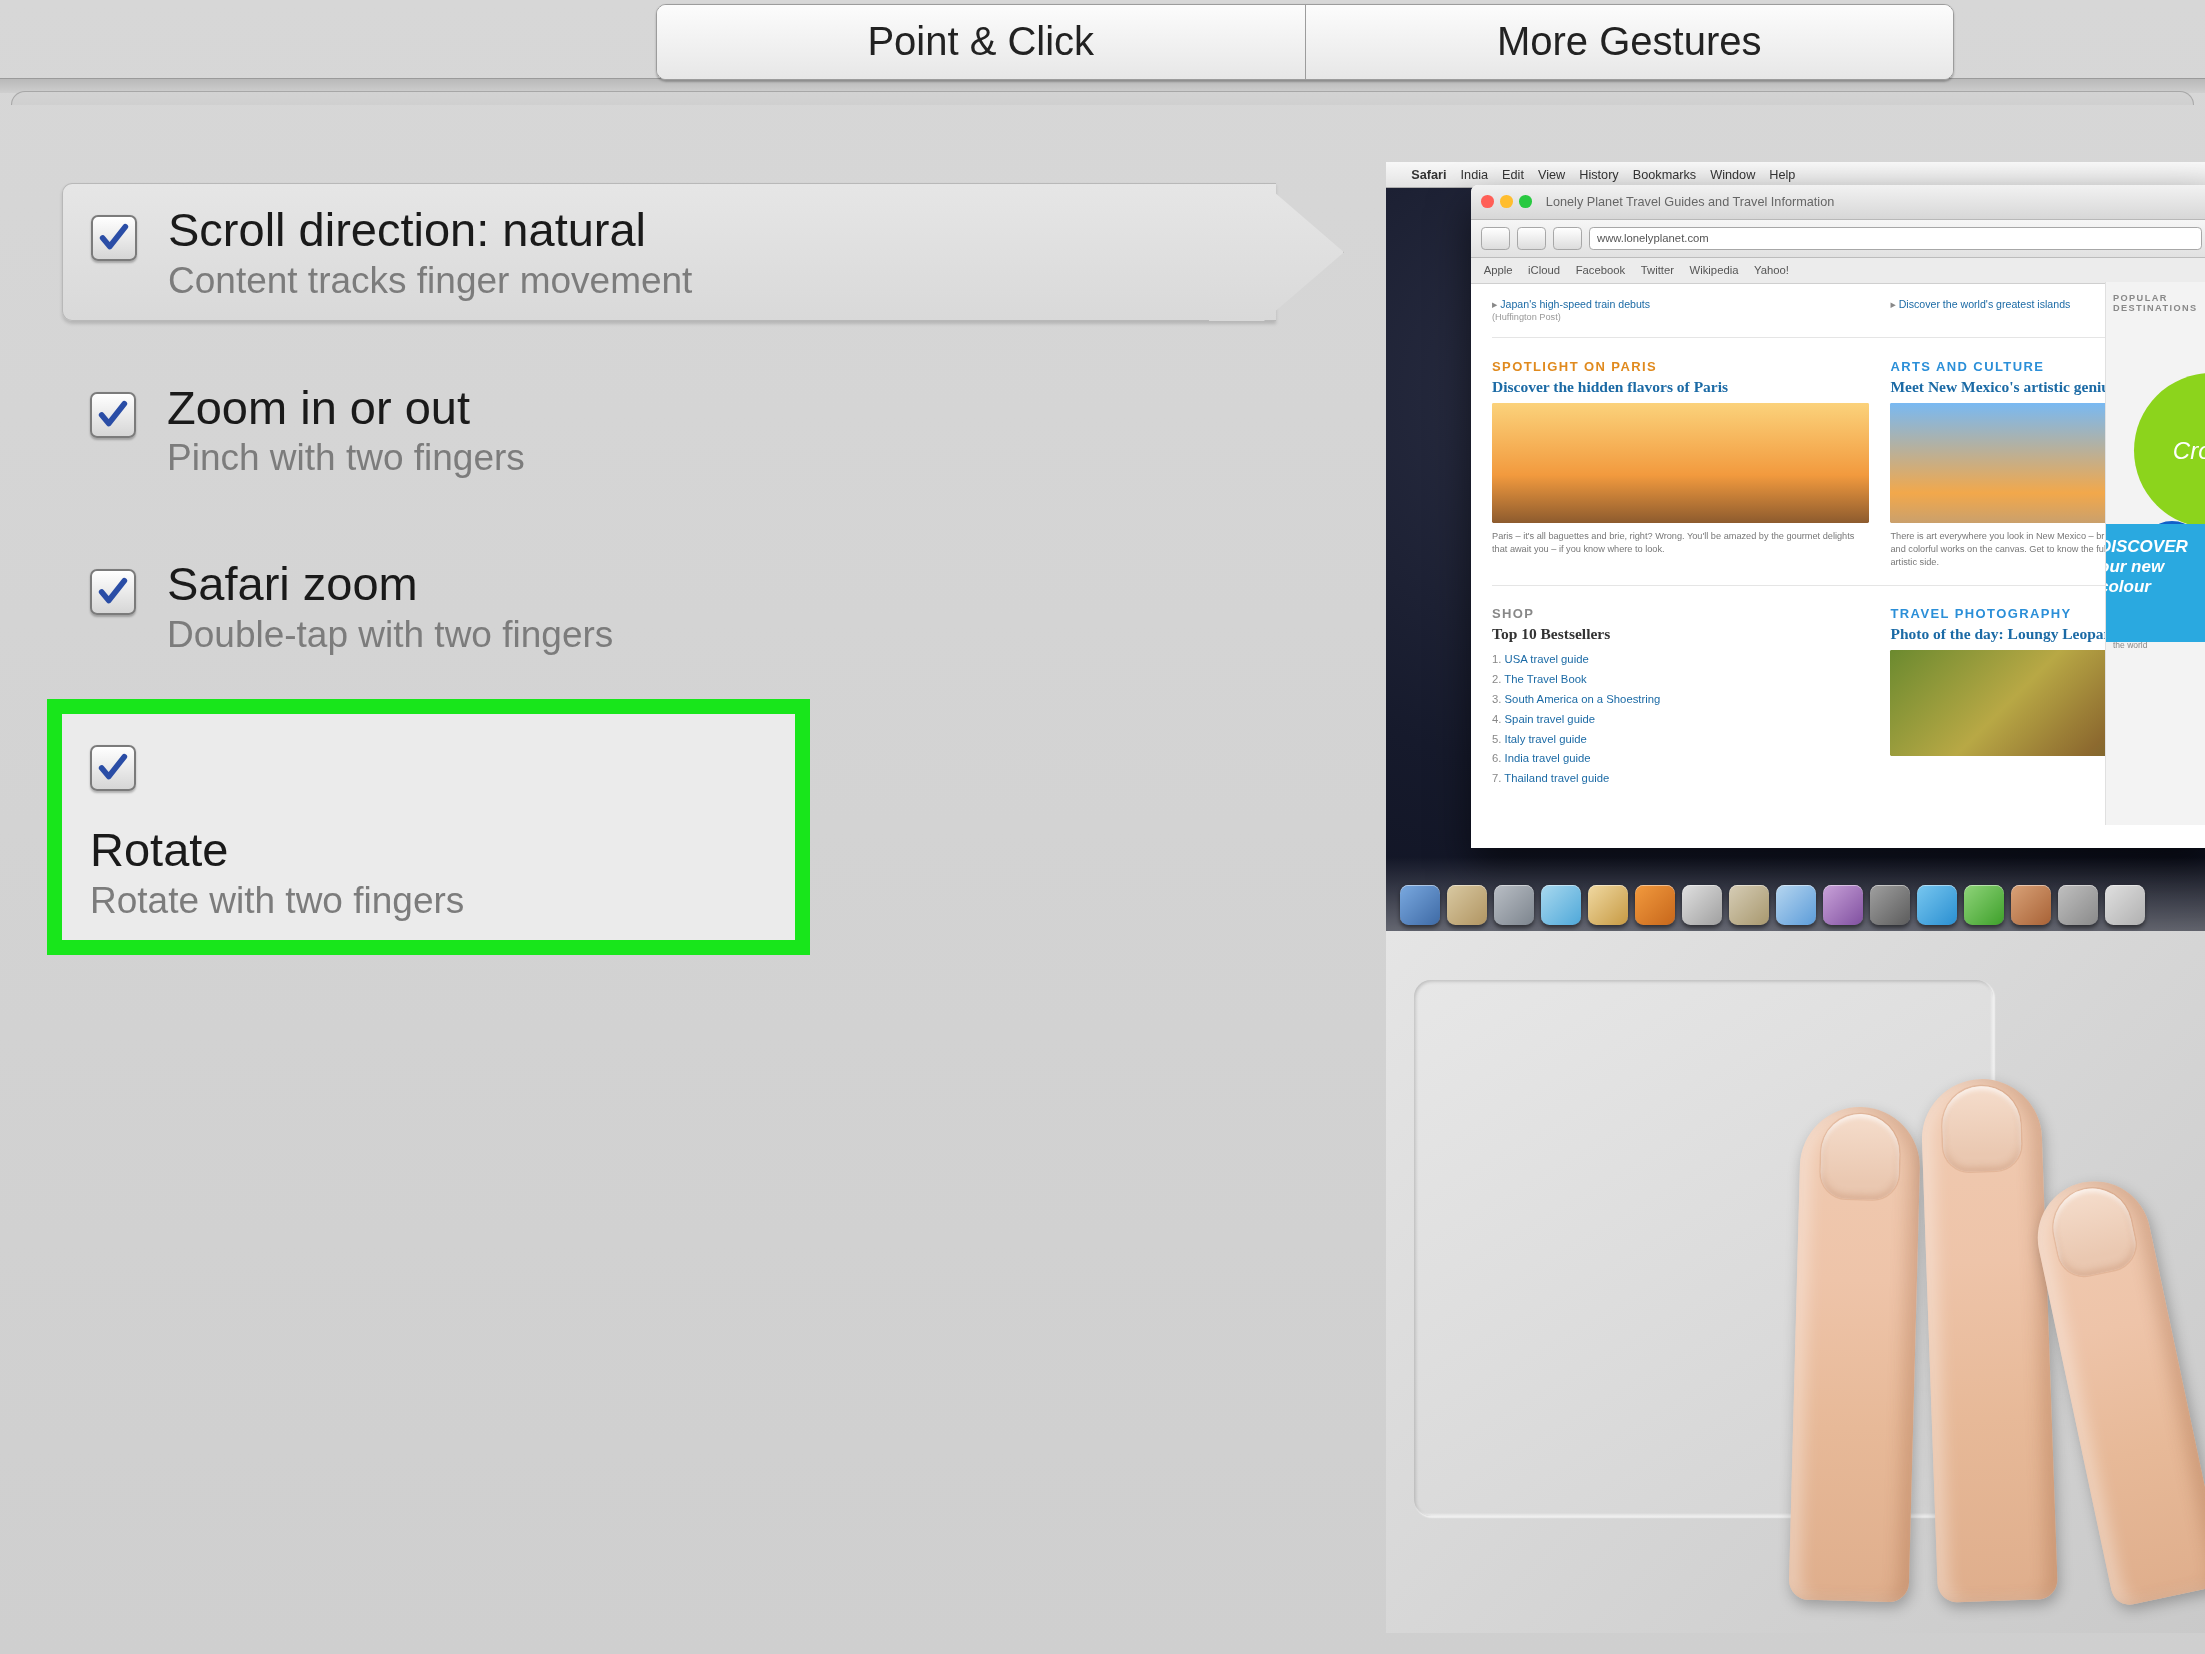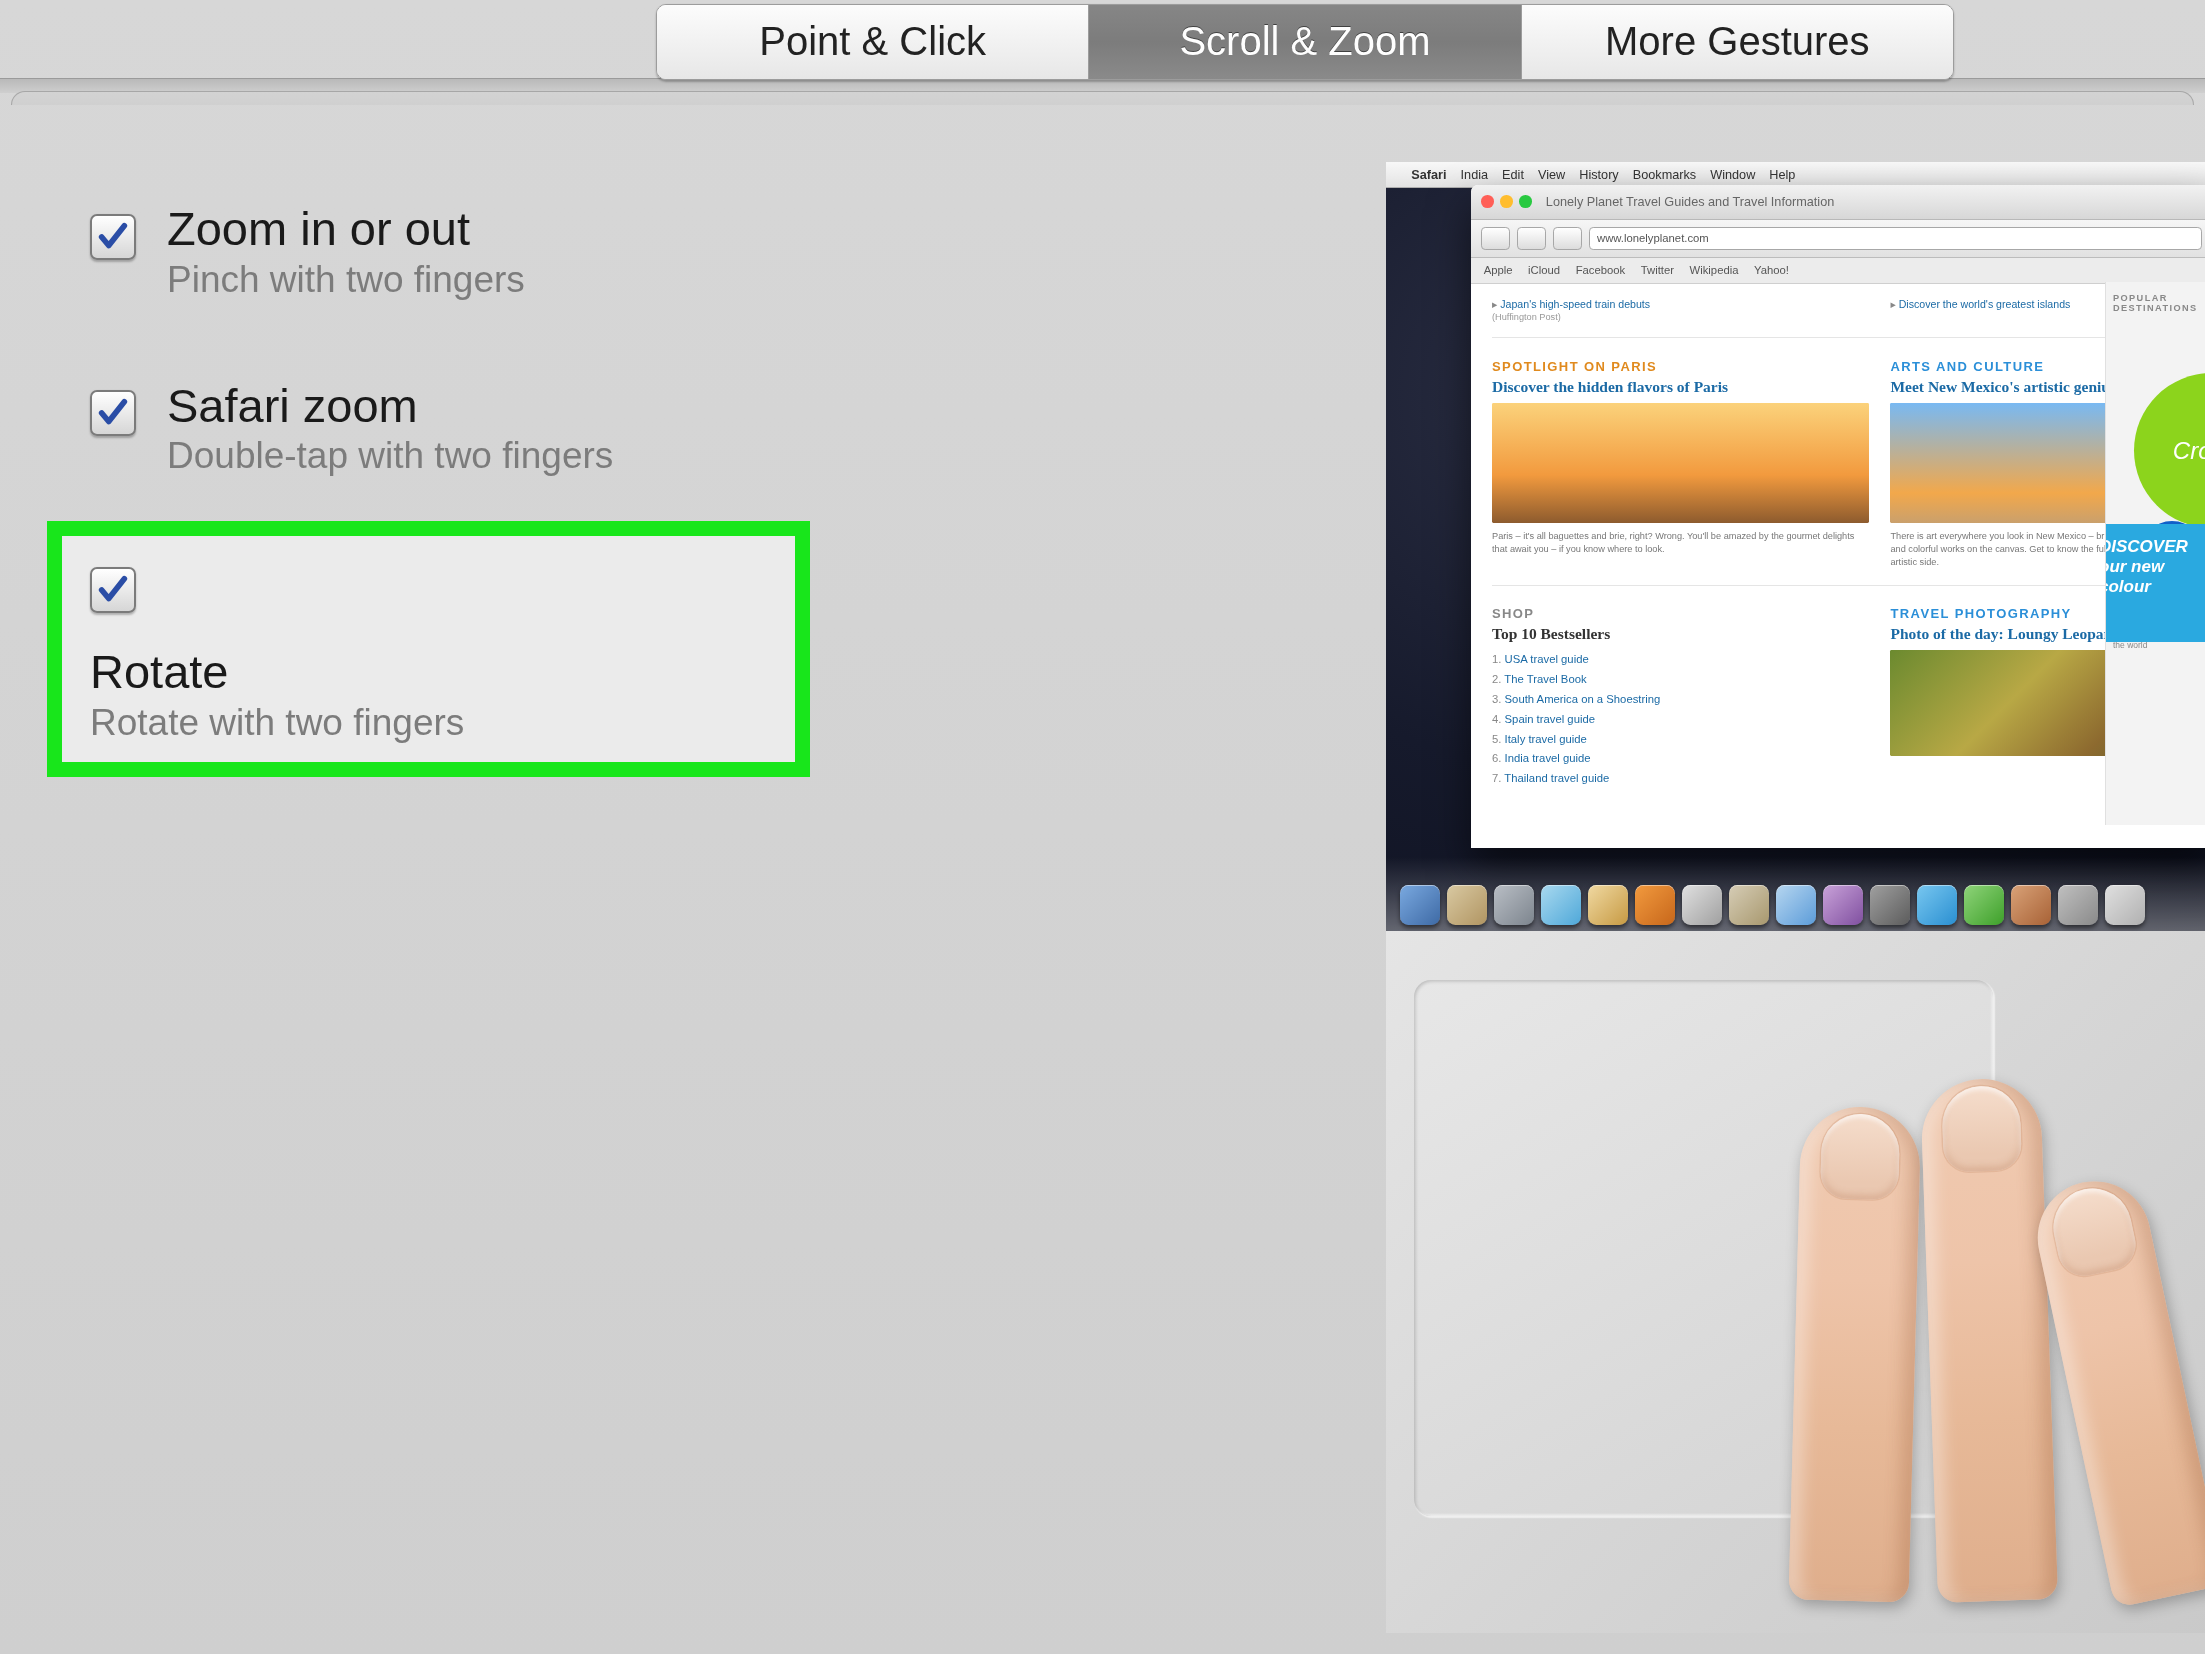--- a/index.html
+++ b/index.html
@@ -482,26 +482,36 @@
     font-style:italic;
   }
 </style>
 </head>
 <body>
 
 <div class="tab-ridge"></div>
 
 <div class="tabbar">
   <div class="tab">Point &amp; Click</div>
-  <div class="tab active">Scroll &amp; Zoom</div>
   <div class="tab">More Gestures</div>
 </div>
 
 <div class="options">
 
+  <div class="option-row selected">
+    <div class="checkbox">
+      <svg viewBox="0 0 24 24">
+        <path d="M4 12 L9 18 L20 4" fill="none" stroke="#2a4da6" stroke-width="4" stroke-linecap="round" stroke-linejoin="round"></path>
+      </svg>
+    </div>
+    <div class="opt-text">
+      <div class="title">Scroll direction: natural</div>
+      <div class="subtitle">Content tracks finger movement</div>
+    </div>
+  </div>
 
   <div class="option-row">
     <div class="checkbox">
       <svg viewBox="0 0 24 24">
         <path d="M4 12 L9 18 L20 4" fill="none" stroke="#2a4da6" stroke-width="4" stroke-linecap="round" stroke-linejoin="round"></path>
       </svg>
     </div>
     <div class="opt-text">
       <div class="title">Zoom in or out</div>
       <div class="subtitle">Pinch with two fingers</div>

